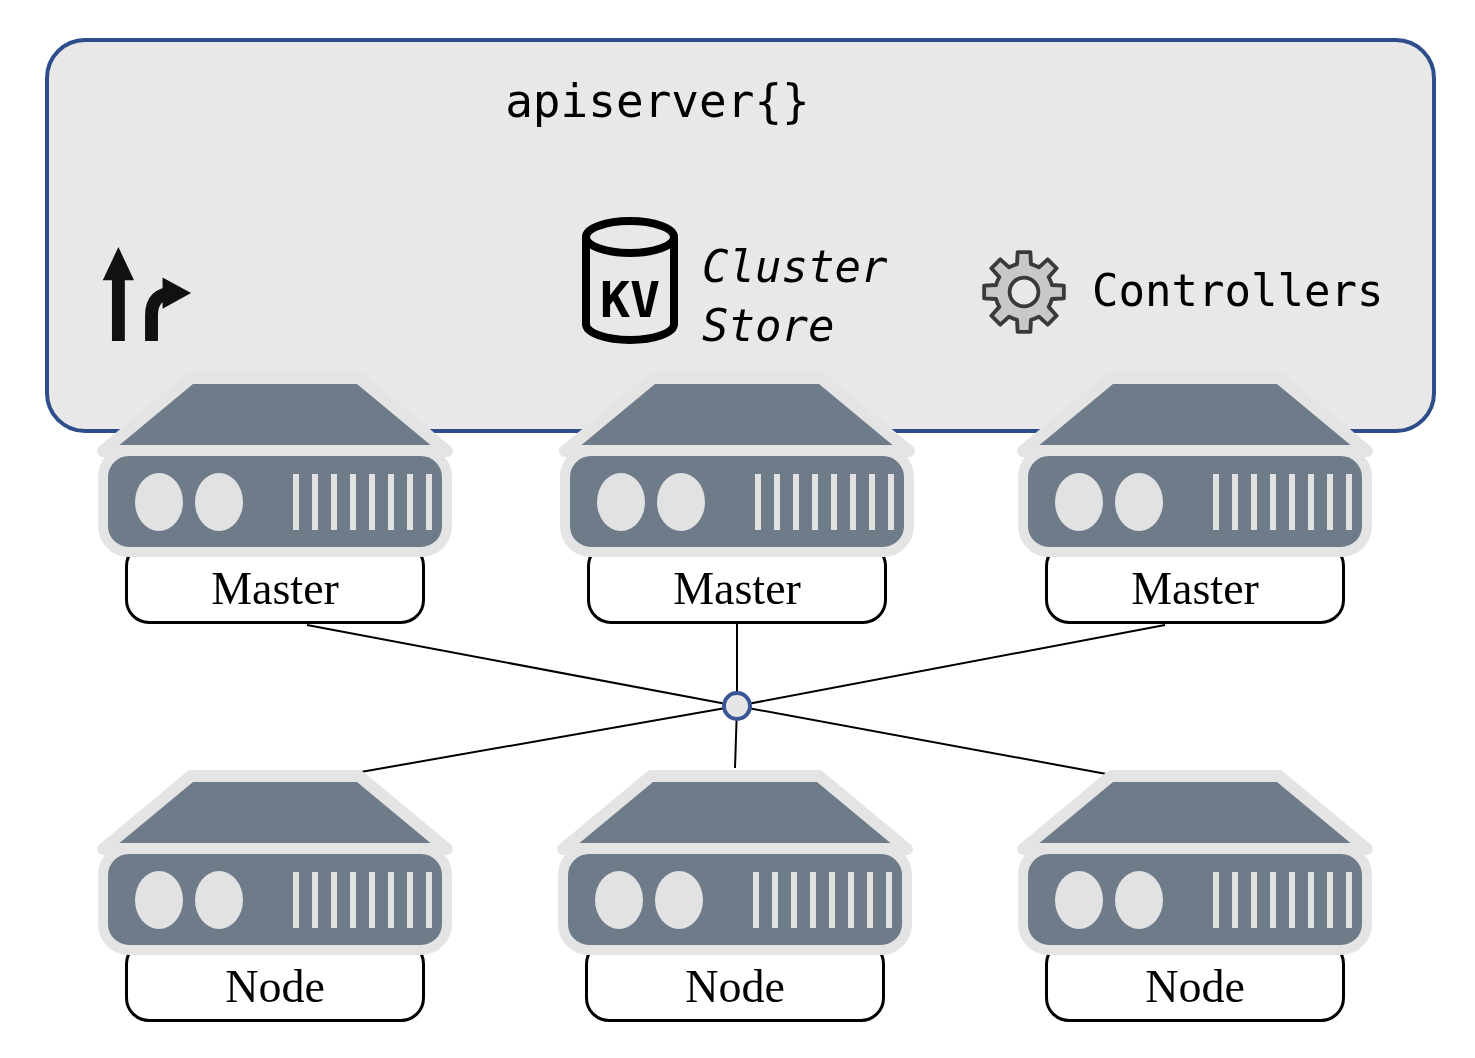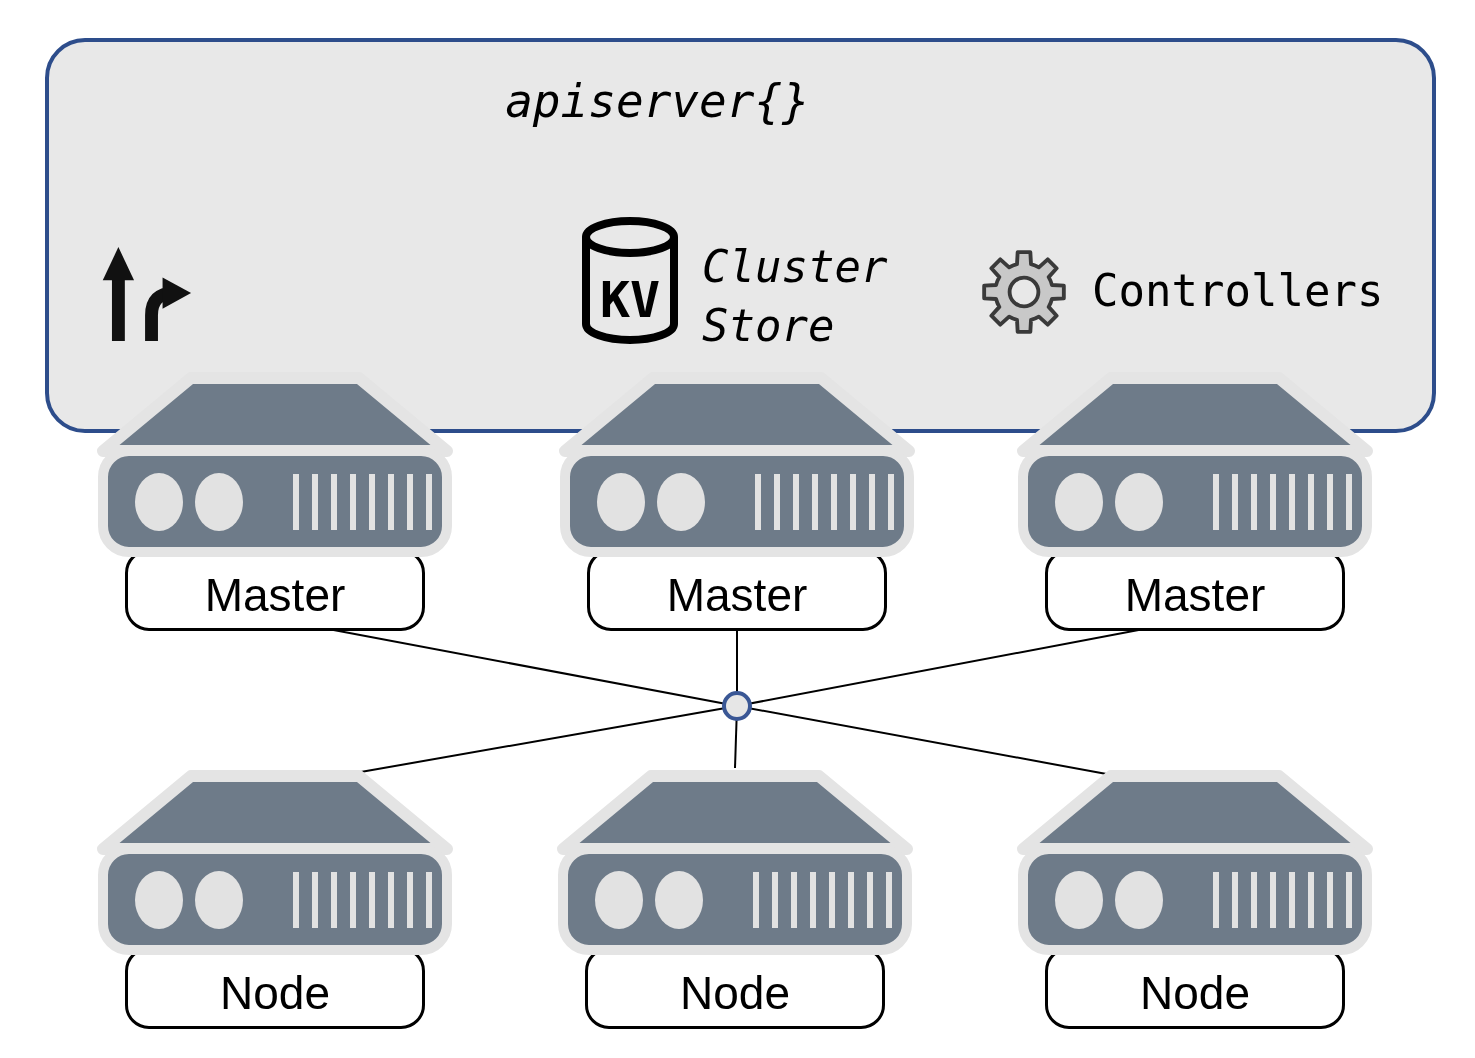--- a/index.html
+++ b/index.html
@@ -3,36 +3,36 @@
 <meta charset="utf-8">
 <style>
   html,body{margin:0;padding:0;background:#ffffff;}
   .canvas{position:relative;width:1475px;height:1058px;background:#ffffff;overflow:hidden;
           font-family:"DejaVu Sans Mono","Liberation Mono",monospace;color:#000;}
 
   
   .apibox{position:absolute;left:45px;top:38px;width:1391px;height:395px;
           background:#e8e8e8;border:4px solid #2d4d8b;border-radius:40px;box-sizing:border-box;z-index:0;}
   .apititle{position:absolute;left:45px;top:76px;width:1225px;text-align:center;
-            font-size:46px;line-height:1.1;z-index:1;font-style:italic;}
+            font-size:46px;line-height:1.1;z-index:1;}
 
   .comp-label{position:absolute;font-size:44px;line-height:1.0;z-index:1;white-space:nowrap;}
   .comp-label.two-line{line-height:59px;font-style:italic;}
   .icon-abs{position:absolute;z-index:1;}
 
   
   .lines-layer{position:absolute;left:0;top:0;z-index:1;pointer-events:none;}
 
   
   .server-group{position:absolute;width:360px;height:260px;z-index:2;}
   .server-art{position:absolute;left:0;top:0;z-index:2;}
-  .server-label{position:absolute;left:30px;top:181px;width:294px;height:66px;
+  .server-label{position:absolute;left:30px;top:174px;width:294px;height:66px;
                 background:#ffffff;border:3px solid #000000;border-radius:24px;
                 display:flex;align-items:center;justify-content:center;padding-top:10px;
-                font-family:Liberation Sans, sans-serif;font-size:46px;z-index:1;}
+                font-family:Liberation Serif, serif;font-size:46px;z-index:1;}
   .kv-text{font-family:"DejaVu Sans Mono","Liberation Mono",monospace;font-weight:bold;}
 </style>
 </head>
 <body>
 
 <div class="canvas">
 
   <svg width="0" height="0" style="position:absolute" aria-hidden="true">
     <defs>
       <g id="server-shape">

